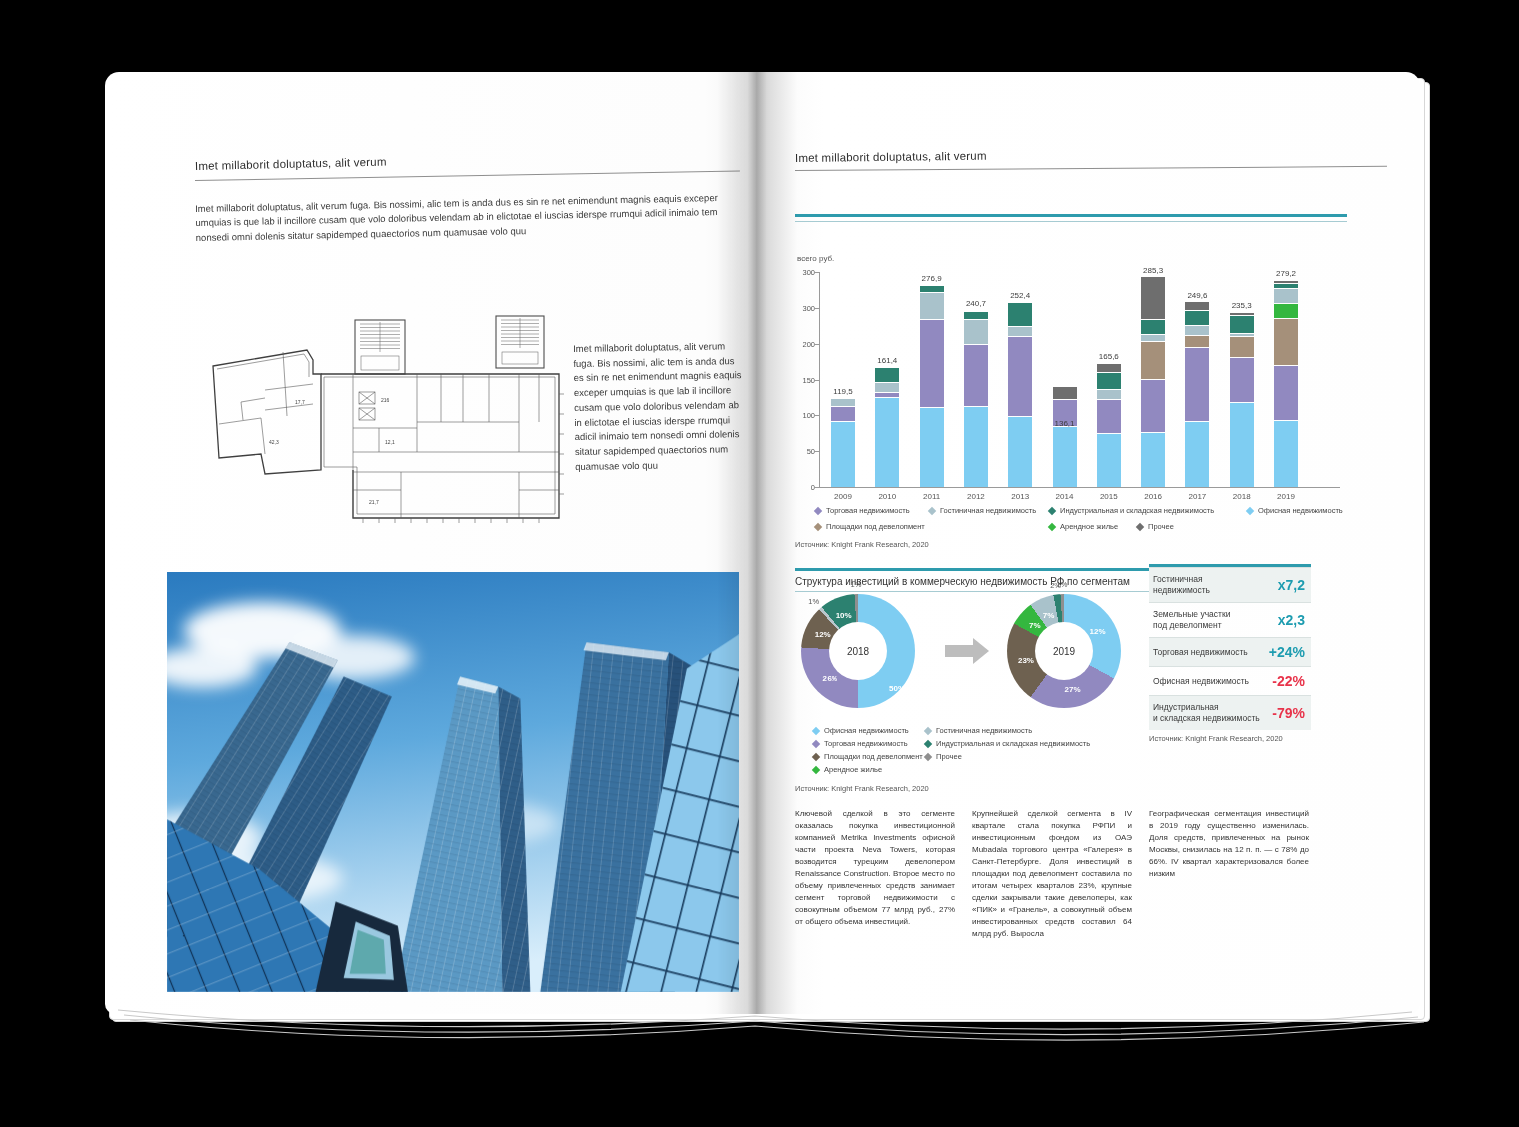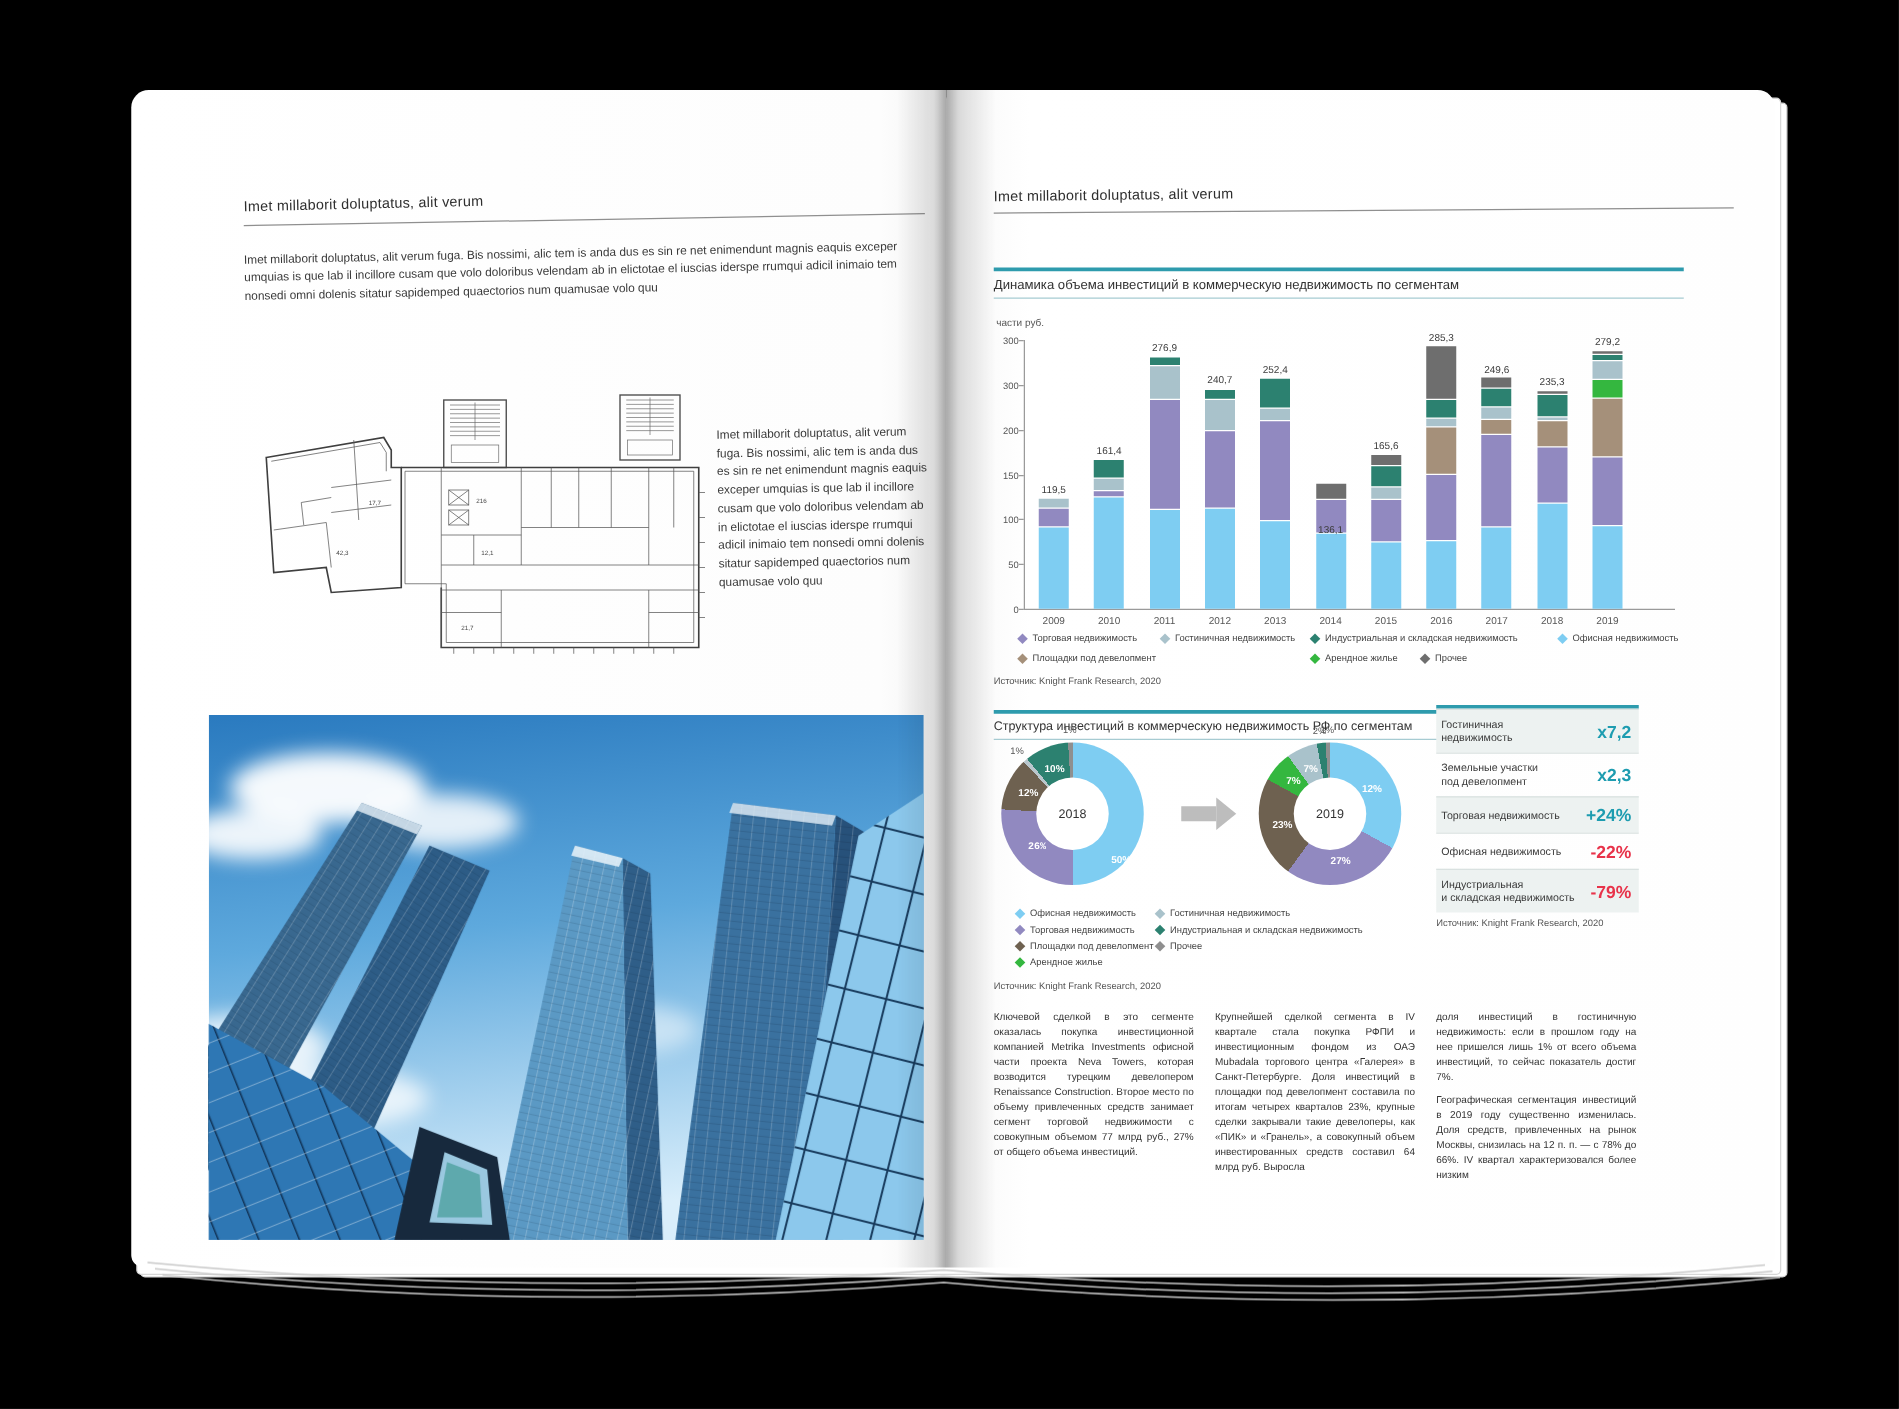--- a/index.html
+++ b/index.html
@@ -206,23 +206,22 @@
     </svg>
   </div>
 
   <div class="page page-right">
 
     <div class="abs hdr" style="left:38px;top:80px;transform:rotate(-0.7deg);transform-origin:left center;">Imet millaborit doluptatus, alit verum</div>
     <div class="abs hdr-rule" style="left:38px;top:98px;width:592px;transform:rotate(-0.4deg);transform-origin:left center;"></div>
 
     <div class="abs" style="left:38px;top:142px;width:552px;height:340px;">
       <div class="sec-rule-top"></div>
-      <div class="sec-title">Динамика объема инвестиций в коммерческую недвижимость по сегментам</div>
       <div class="sec-rule-thin"></div>
-      <div class="abs unit" style="left:2px;top:40px;">части руб.</div>
+      <div class="abs unit" style="left:2px;top:40px;">всего руб.</div>
       <div class="plot" style="left:0;top:54px;width:552px;height:250px;">
           <div class="plot-area" style="left: 24px; top: 4px; width: 520px; height: 215px;"></div>
           <div class="ytick-label" style="left: 0px; top: 215px;">0</div>
           <div class="ytick-mark" style="left: 20px; top: 219px;"></div>
           <div class="ytick-label" style="left: 0px; top: 179.167px;">50</div>
           <div class="ytick-mark" style="left: 20px; top: 183.167px;"></div>
           <div class="ytick-label" style="left: 0px; top: 143.333px;">100</div>
           <div class="ytick-mark" style="left: 20px; top: 147.333px;"></div>
           <div class="ytick-label" style="left: 0px; top: 107.5px;">150</div>
           <div class="ytick-mark" style="left: 20px; top: 111.5px;"></div>
@@ -462,21 +461,20 @@
       <div class="src">Источник: Knight Frank Research, 2020</div>
     </div>
 
     <div class="col" style="left:38px;top:736px;">
         <p>Ключевой сделкой в это сегменте оказалась покупка инвестиционной компанией Metrika Investments офисной части проекта Neva Towers, которая возводится турецким девелопером Renaissance Construction. Второе место по объему привлеченных средств занимает сегмент торговой недвижимости с совокупным объемом 77 млрд руб., 27% от общего объема инвестиций.</p>
       </div>
     <div class="col" style="left:215px;top:736px;">
         <p>Крупнейшей сделкой сегмента в IV квартале стала покупка РФПИ и инвестиционным фондом из ОАЭ Mubadala торгового центра «Галерея» в Санкт-Петербурге. Доля инвестиций в площадки под девелопмент составила по итогам четырех кварталов 23%, крупные сделки закрывали такие девелоперы, как «ПИК» и «Гранель», а совокупный объем инвестированных средств составил 64 млрд руб. Выросла</p>
       </div>
     <div class="col" style="left:392px;top:736px;">
-        <p>доля инвестиций в гостиничную недвижимость: если в прошлом году на нее пришелся лишь 1% от всего объема инвестиций, то сейчас показатель достиг 7%.</p>
         <p>Географическая сегментация инвестиций в 2019 году существенно изменилась. Доля средств, привлеченных на рынок Москвы, снизилась на 12 п. п. — с 78% до 66%. IV квартал характеризовался более низким</p>
       </div>
   </div>
 
   <div class="spine-shadow"></div>
   <svg class="abs" style="left:100px;top:1006px;" width="1330" height="46" viewBox="0 0 1330 46">
     <g fill="none" stroke="#c9c9c9" stroke-width="1.2">
       <path d="M18 4 Q330 34 655 10 Q985 38 1312 6"></path>
       <path d="M24 9 Q330 40 655 15 Q985 44 1318 11"></path>
       <path d="M30 14 Q330 46 655 20 Q985 50 1324 16"></path>

